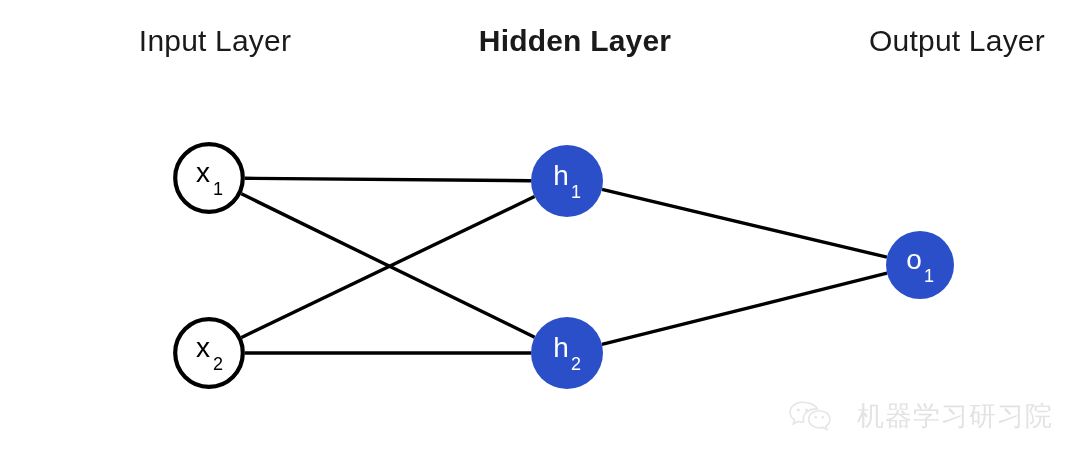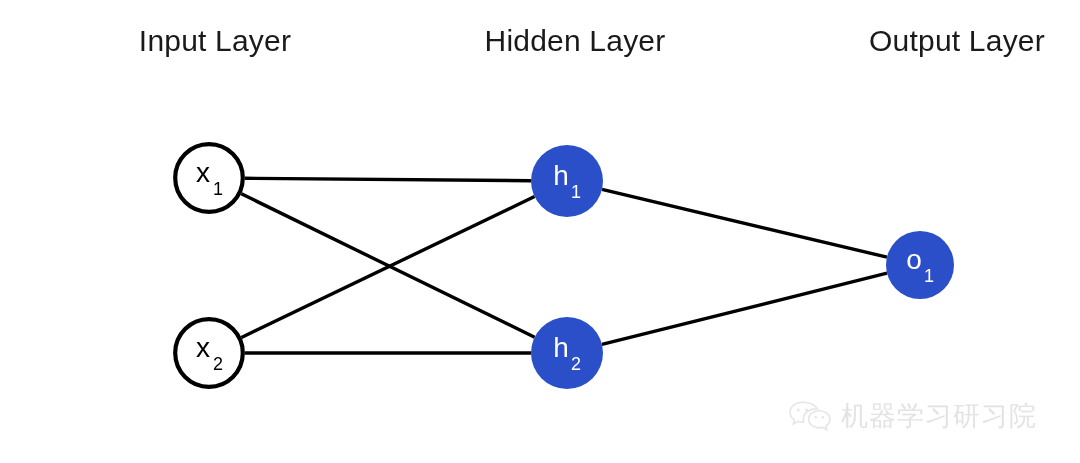--- a/index.html
+++ b/index.html
@@ -29,21 +29,21 @@
     font-family: "Liberation Sans", sans-serif;
     font-size: 30px;
     font-weight: 400;
     color: #1a1a1a;
     white-space: nowrap;
     letter-spacing: 0.2px;
     text-align: center;
     transform: translateX(-50%);
   }
   #title-input  { left: 215px; top: 24px; }
-  #title-hidden { left: 575px; top: 24px; }
+  #title-hidden { left: 575px; top: 24px; font-weight: bold; }
   #title-output { left: 913px; top: 24px; margin-left: 44px; }
 
   .node-label {
     font-family: "Liberation Sans", sans-serif;
     font-size: 28px;
     font-weight: 400;
   }
   .node-sub {
     font-family: "Liberation Sans", sans-serif;
     font-size: 18px;
@@ -51,21 +51,21 @@
   }
   .label-dark { fill: #000000; }
   .label-light { fill: #ffffff; }
 
   #watermark {
     position: absolute;
     left: 787px;
     top: 398px;
     display: flex;
     align-items: center;
-    gap: 8px;
+    gap: 24px;
     opacity: 1;
   }
   #watermark .wm-text {
     font-family: "Liberation Sans", sans-serif;
     font-size: 27px;
     color: #e3e3e5;
     white-space: nowrap;
     letter-spacing: 1px;
   }
   #watermark .wm-icon {

